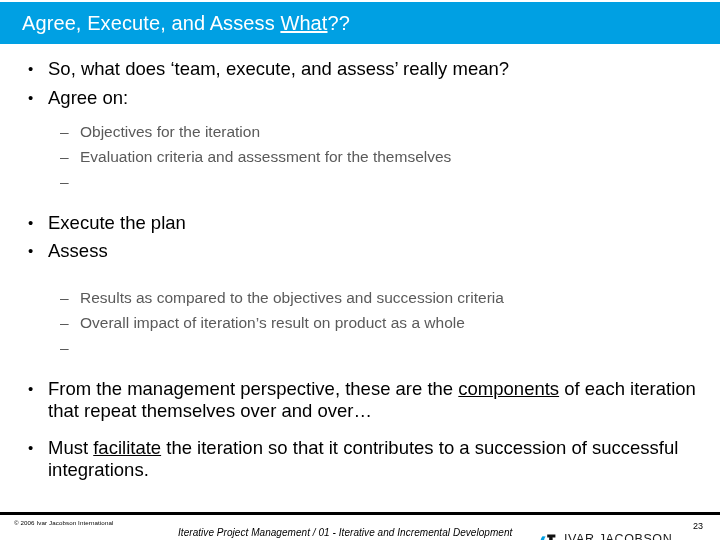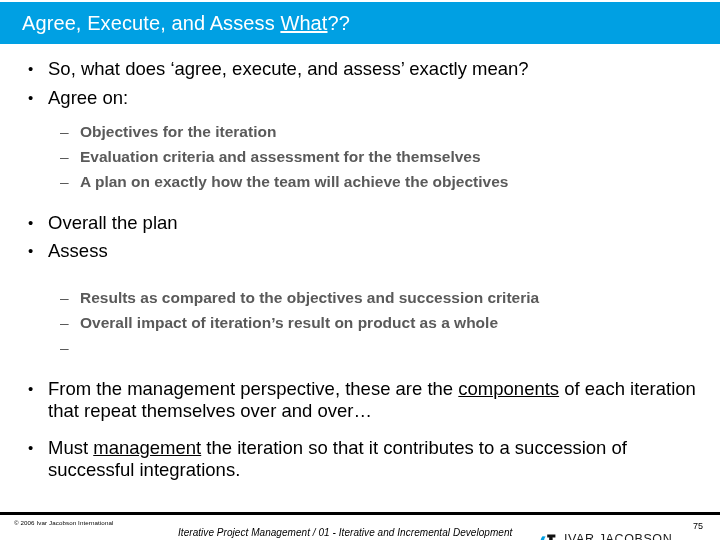--- a/index.html
+++ b/index.html
@@ -86,21 +86,21 @@
     line-height: 1.22;
     padding: 0 14px 0 60px;
   }
   .lvl2 .marker {
     width: 20px;
     flex: 0 0 20px;
     color: #5a5a5a;
     font-size: 15.5px;
     text-align: left;
   }
-  .lvl2 .txt { flex: 1 1 auto; font-weight: bold; }
+  .lvl2 .txt { flex: 1 1 auto; }
 
   .gap-sm { height: 6px; }
   .gap-md { height: 14px; }
   .gap-lg { height: 20px; }
   .gap-xl { height: 26px; }
 
   
   .footer-rule {
     position: absolute;
     left: 0;
@@ -183,21 +183,21 @@
   <div class="title-bar">
     <div class="title-text"><span>Agree, Execute, and Assess </span><u>What</u><span>??</span></div>
   </div>
 
   <div class="content">
 
     <div class="gap-md"></div>
 
     <div class="lvl1">
       <span class="marker">•</span>
-      <span class="txt">So, what does ‘agree, execute, and assess’ exactly mean?</span>
+      <span class="txt">So, what does ‘team, execute, and assess’ really mean?</span>
     </div>
 
     <div class="gap-sm"></div>
 
     <div class="lvl1">
       <span class="marker">•</span>
       <span class="txt"><b>Agree</b><span> on:</span></span>
     </div>
 
     <div class="gap-md"></div>
@@ -207,28 +207,27 @@
       <span class="txt">Objectives for the iteration</span>
     </div>
     <div class="gap-sm"></div>
     <div class="lvl2">
       <span class="marker">–</span>
       <span class="txt">Evaluation criteria and assessment for the themselves</span>
     </div>
     <div class="gap-sm"></div>
     <div class="lvl2">
       <span class="marker">–</span>
-      <span class="txt">A plan on exactly how the team will achieve the objectives</span>
     </div>
 
     <div class="gap-lg"></div>
 
     <div class="lvl1">
       <span class="marker">•</span>
-      <span class="txt"><b>Overall</b><span> the plan</span></span>
+      <span class="txt"><b>Execute</b><span> the plan</span></span>
     </div>
 
     <div class="gap-sm"></div>
 
     <div class="lvl1">
       <span class="marker">•</span>
       <span class="txt"><b>Assess</b></span>
     </div>
 
     <div class="gap-xl"></div>
@@ -251,36 +250,36 @@
 
     <div class="lvl1">
       <span class="marker">•</span>
       <span class="txt"><span>From the management perspective, these are the </span><u>components</u><span> of each iteration that repeat themselves over and over…</span></span>
     </div>
 
     <div class="gap-md"></div>
 
     <div class="lvl1">
       <span class="marker">•</span>
-      <span class="txt"><span>Must </span><u>management</u><span> the iteration so that it contributes to a succession of successful integrations.</span></span>
+      <span class="txt"><span>Must </span><u>facilitate</u><span> the iteration so that it contributes to a succession of successful integrations.</span></span>
     </div>
 
   </div>
 
   <div class="footer-rule"></div>
   <div class="footer">
     <div class="footer-copyright">© 2006 Ivar Jacobson International</div>
     <div class="footer-center">Iterative Project Management / 01 - Iterative and Incremental Development</div>
 
     <div class="footer-logo">
       <svg class="logo-mark" viewBox="0 0 22 20">
         <path d="M2.5 3.2 C0.2 5.5 -0.2 10.2 1.9 13.6 C3.6 16.4 6.3 17.8 8.6 17.6 L8.6 14.4 C6.9 14.4 5.2 13.2 4.4 11.2 C3.4 8.6 4.0 5.4 5.7 3.6 Z" fill="#00a0e3"></path>
         <path d="M7.2 1.6 L15.4 1.6 L15.4 4.6 L12.4 4.6 L12.4 17.8 L9.4 17.8 L9.4 4.6 L7.2 4.6 Z" fill="#111111"></path>
         <path d="M9.4 4.6 L12.4 4.6 L12.4 9.0 L9.4 11.4 Z" fill="#111111"></path>
       </svg>
       <div class="logo-wordmark">IVAR JACOBSON</div>
       <div class="logo-sub">CONSULTING</div>
     </div>
 
-    <div class="footer-pagenum">75</div>
+    <div class="footer-pagenum">23</div>
   </div>
 
 </div>
 
 </body></html>

